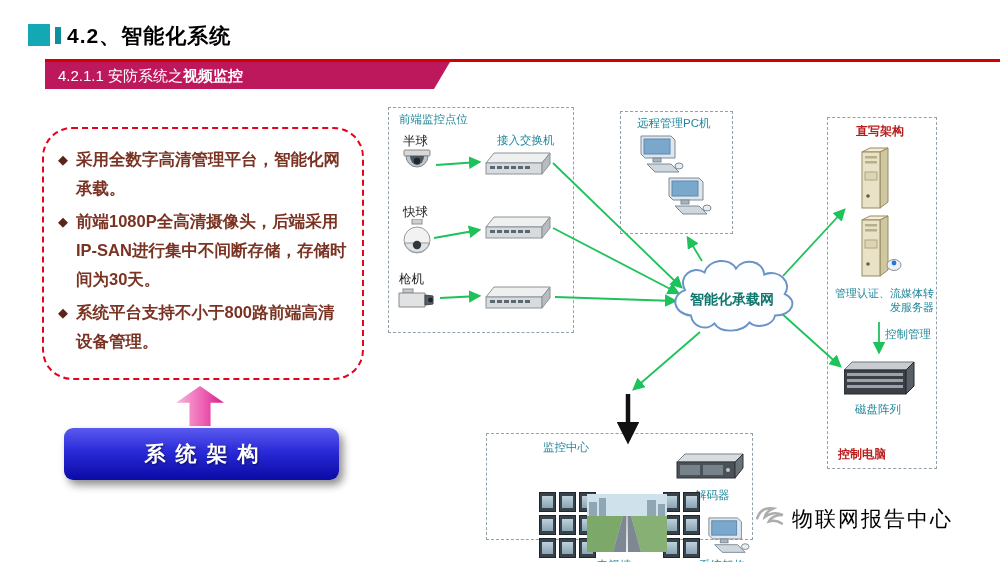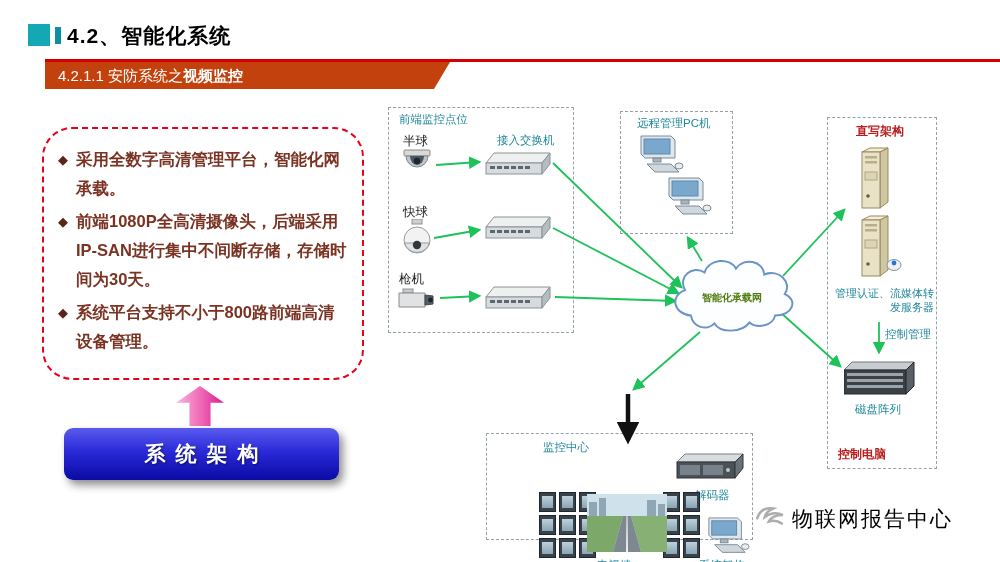--- a/index.html
+++ b/index.html
@@ -8,21 +8,21 @@
     font-family:"Liberation Sans","DejaVu Sans",sans-serif;
   }
   .abs{position:absolute;}
 
   
   .title-square{left:28px;top:24px;width:22px;height:22px;background:#14a7b4;}
   .title-accent{left:55px;top:27px;width:6px;height:17px;background:#0e8fa0;}
   .page-title{left:67px;top:22px;font-size:21px;font-weight:bold;color:#000;margin:0;letter-spacing:1px;}
   .red-rule{left:45px;top:59px;width:955px;height:2.5px;background:#d40000;}
   .banner{
-    left:45px;top:62px;width:392px;height:27px;background:#c2410c;color:#fff;
+    left:45px;top:62px;width:392px;height:27px;background:#be185d;color:#fff;
     font-size:15px;line-height:27px;padding-left:13px;
     clip-path:polygon(0 0,100% 0,calc(100% - 16px) 100%,0 100%);
   }
   .banner .bold{font-weight:bold;}
 
   
   .points-box{
     left:42px;top:127px;width:322px;height:253px;
     border:2.5px dashed #e8001c;border-radius:30px;padding:16px 12px 8px 12px;box-sizing:border-box;
   }
@@ -42,21 +42,21 @@
     color:#fff;font-size:21px;font-weight:bold;letter-spacing:10px;
     display:flex;align-items:center;justify-content:center;text-indent:10px;
     text-shadow:1px 1px 2px rgba(0,0,0,0.5);
   }
 
   
   .dash-box{border:1.5px dashed #93a2aa;box-sizing:border-box;}
   .label-teal{color:#21889b;font-size:11.5px;white-space:nowrap;}
   .label-dark{color:#b91c1c;font-size:12px;font-weight:bold;white-space:nowrap;}
   .label-cam{color:#222;font-size:12.5px;white-space:nowrap;}
-  .cloud-text{color:#4d7c0f;font-size:10px;font-weight:bold;white-space:nowrap;}
+  .cloud-text{color:#0f766e;font-size:14px;font-weight:bold;white-space:nowrap;}
   .srv-label{color:#21889b;font-size:11px;line-height:14px;text-align:right;}
 
   .tv-grid{display:flex;flex-wrap:wrap;}
   .tv-cell{width:17px;height:20px;margin:0 3px 3px 0;background:#37424a;border:1px solid #1f262c;box-sizing:border-box;padding:3px 2px;}
   .tv-cell .scr{width:100%;height:100%;background:linear-gradient(#bed1dc,#8aa4b3);}
 
   .arrow-layer{left:0;top:0;width:1000px;height:562px;pointer-events:none;z-index:9;}
 
   .watermark-text{color:#000000;font-size:21px;letter-spacing:2px;white-space:nowrap;}
 </style>

